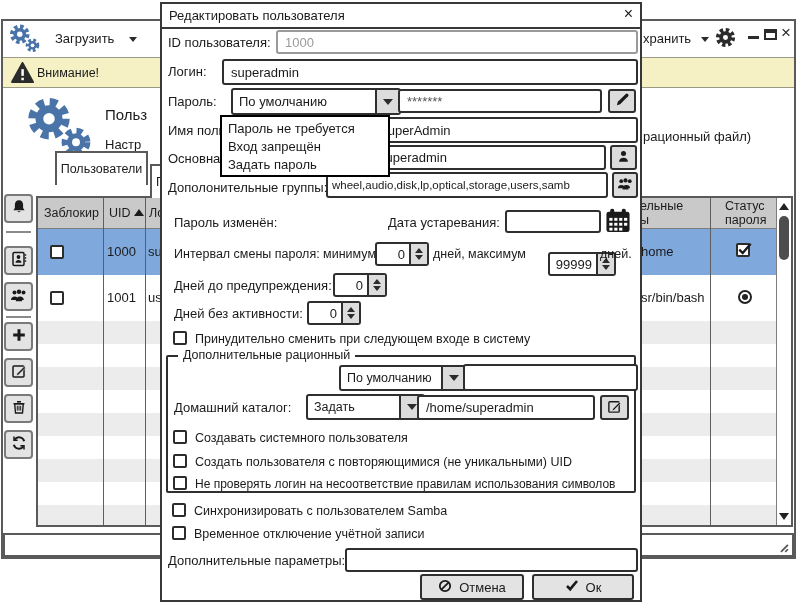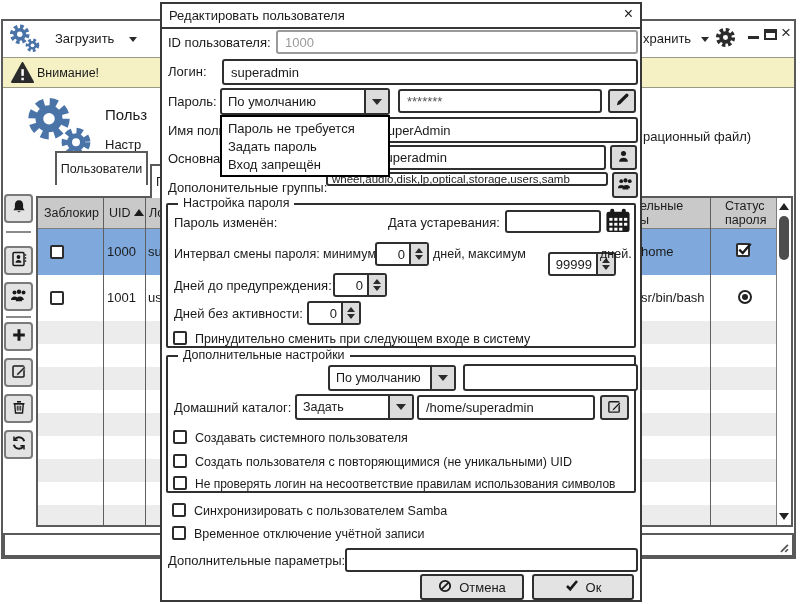--- a/index.html
+++ b/index.html
@@ -31,21 +31,21 @@
   .tri-up-s{width:0;height:0;border-left:5px solid transparent;border-right:5px solid transparent;border-bottom:7px solid #222;}
   .tri-dn-s{width:0;height:0;border-left:5px solid transparent;border-right:5px solid transparent;border-top:7px solid #222;}
   .thumb{left:2px;width:10px;background:#4d4d4d;border-radius:5px;}
   .statusbar{left:0;top:512px;width:791px;height:24px;border:2px solid #5a5a5a;background:#fff;}
   
   .dialog{left:160px;top:2px;width:482px;height:600px;border:2px solid #383838;background:#fff;z-index:10;}
   .dlg-title{left:0;top:0;width:478px;height:25px;border-bottom:2px solid #383838;display:flex;align-items:center;padding:0 7px;font-size:13px;}
   .fld{border:2px solid #2f2f2f;border-radius:3px;background:#fff;display:flex;align-items:center;padding:0 7px;font-size:13px;}
   .fld.dis{border-color:#9a9a9a;color:#9a9a9a;}
   .gbtn{background:#dcdcdc;border:2px solid #2f2f2f;border-radius:3px;display:flex;align-items:center;justify-content:center;}
-  .sel{display:flex;border:2px solid #2f2f2f;border-radius:3px;background:#fff;}
+  .sel{display:flex;border:2px solid #2f2f2f;border-radius:3px;background:#fff;margin-left:11px;}
   .sel .txt{flex:1;display:flex;align-items:center;padding:0 6px;font-size:13px;}
   .sel .arr{width:24px;background:#dcdcdc;border-left:2px solid #2f2f2f;display:flex;align-items:center;justify-content:center;}
   .tri-dn{width:0;height:0;border-left:5px solid transparent;border-right:5px solid transparent;border-top:6px solid #2b2b2b;}
   .spin{display:flex;border:2px solid #2f2f2f;border-radius:3px;background:#fff;height:24px;}
   .spin .num{display:flex;align-items:center;justify-content:center;font-size:13px;padding:0 4px;}
   .spin .ar{width:18px;background:#dcdcdc;border-left:2px solid #2f2f2f;display:flex;flex-direction:column;align-items:center;justify-content:center;gap:2px;}
   .mini-up{width:0;height:0;border-left:4px solid transparent;border-right:4px solid transparent;border-bottom:5px solid #2b2b2b;}
   .mini-dn{width:0;height:0;border-left:4px solid transparent;border-right:4px solid transparent;border-top:5px solid #2b2b2b;}
   .group{border:2px solid #2f2f2f;border-radius:2px;}
   .legend{position:absolute;top:-9px;left:10px;background:#fff;padding:0 5px;font-size:12.5px;}
@@ -274,41 +274,38 @@
     </div>
     <div class="abs gbtn" style="left:448px;top:141px;width:27px;height:25px;">
       <span><svg width="15" height="15" viewBox="0 0 16 16" fill="#1a1a1a">
             <circle cx="8" cy="4.8" r="2.7"></circle>
             <path d="M3.3 13.6c0-2.9 2.1-4.4 4.7-4.4s4.7 1.5 4.7 4.4z"></path>
           </svg></span>
     </div>
 
     <div class="abs popup" style="left:58px;top:111px;width:170px;">
       <div class="it">Пароль не требуется</div>
+      <div class="it">Вход запрещён</div>
       <div class="it">Задать пароль</div>
-      <div class="it">Вход запрещён</div>
     </div>
 
     <span class="abs lbl" style="left:6px;top:176px;">Дополонительные группы:</span>
-    <div class="abs fld" style="left:164px;top:168px;width:282px;height:14px;font-size:11.5px;padding:0 4px;">
+    <div class="abs fld" style="left:164px;top:168px;width:282px;height:26px;font-size:11.5px;padding:0 4px;">
       <span>wheel,audio,disk,lp,optical,storage,users,samb</span>
     </div>
     <div class="abs gbtn" style="left:450px;top:168px;width:26px;height:26px;">
       <span><svg width="17" height="14" viewBox="0 0 18 14" fill="#1a1a1a">
             <circle cx="4.5" cy="4" r="2"></circle>
             <circle cx="13.5" cy="4" r="2"></circle>
             <circle cx="9" cy="3.2" r="2.2"></circle>
             <path d="M1 11.5c0-2.3 1.6-3.5 3.6-3.5 1 0 2 .3 2.6.9.7-.6 1.6-.9 2.6-.9h.4c2 0 3.6 1.2 3.6 3.5z"></path>
             <path d="M5.8 12.8c0-2.4 1.4-3.7 3.2-3.7s3.2 1.3 3.2 3.7z"></path>
           </svg></span>
     </div>
 
-    <div class="abs group" style="left:4px;top:199px;width:470px;height:145px;">
-      <span class="legend">Настройка пароля</span>
-    </div>
     <span class="abs lbl" style="left:12px;top:211px;">Пароль изменён:</span>
     <span class="abs lbl" style="left:226px;top:211px;">Дата устаревания:</span>
     <div class="abs fld" style="left:343px;top:206px;width:96px;height:23px;">
       <span></span>
     </div>
     <div class="abs" style="left:443px;top:203px;">
       <span><svg width="26" height="27" viewBox="0 0 18 18">
             <rect x="1" y="3" width="16" height="14" rx="1.6" fill="#1a1a1a"></rect>
             <rect x="3.6" y="0.8" width="2.8" height="4" rx="1.2" fill="#1a1a1a"></rect>
             <rect x="11.6" y="0.8" width="2.8" height="4" rx="1.2" fill="#1a1a1a"></rect>
@@ -367,21 +364,21 @@
         </div>
       <div class="ar">
           <div class="mini-up"></div>
           <div class="mini-dn"></div>
         </div>
     </div>
     <div class="abs cbx" style="left:11px;top:327px;"></div>
     <span class="abs cblab" style="left:33px;top:328px;">Принудительно сменить при следующем входе в систему</span>
 
     <div class="abs group" style="left:4px;top:351px;width:470px;height:138px;">
-      <span class="legend">Дополнительные настройки</span>
+      <span class="legend">Дополнительные рационный</span>
     </div>
     <div class="abs sel" style="left:166px;top:361px;width:128px;height:26px;">
       <div class="txt" style="font-size:12.5px;">
           <span>По умолчанию</span>
         </div>
       <div class="arr">
           <div class="tri-dn"></div>
         </div>
     </div>
     <div class="abs fld" style="left:301px;top:360px;width:175px;height:27px;">

